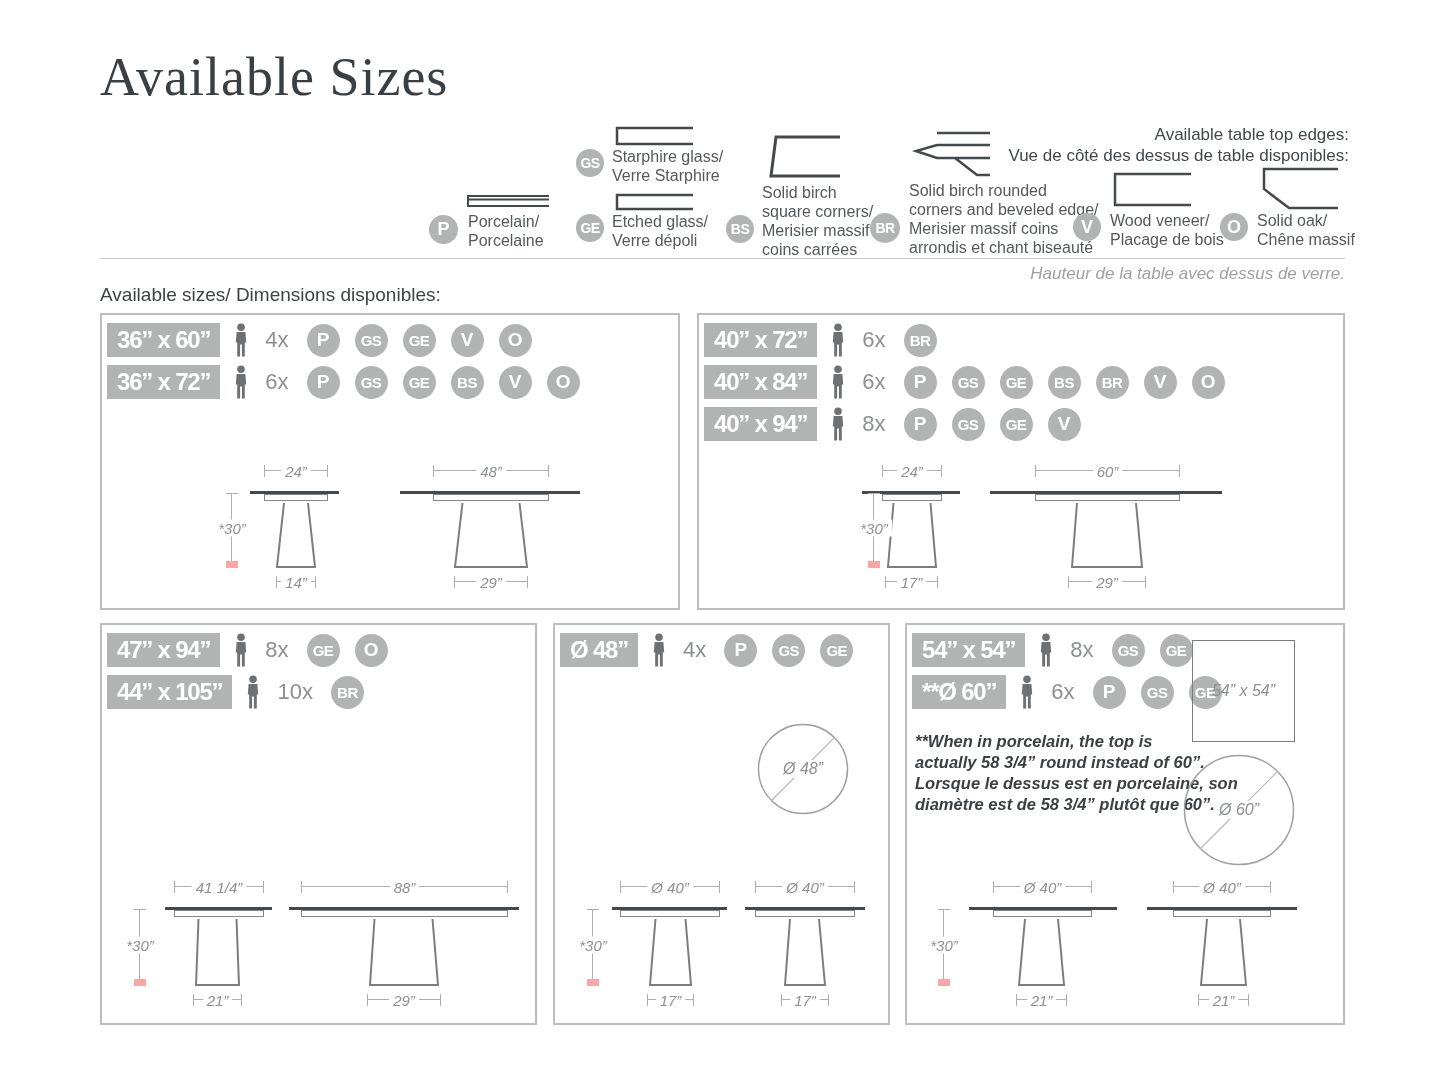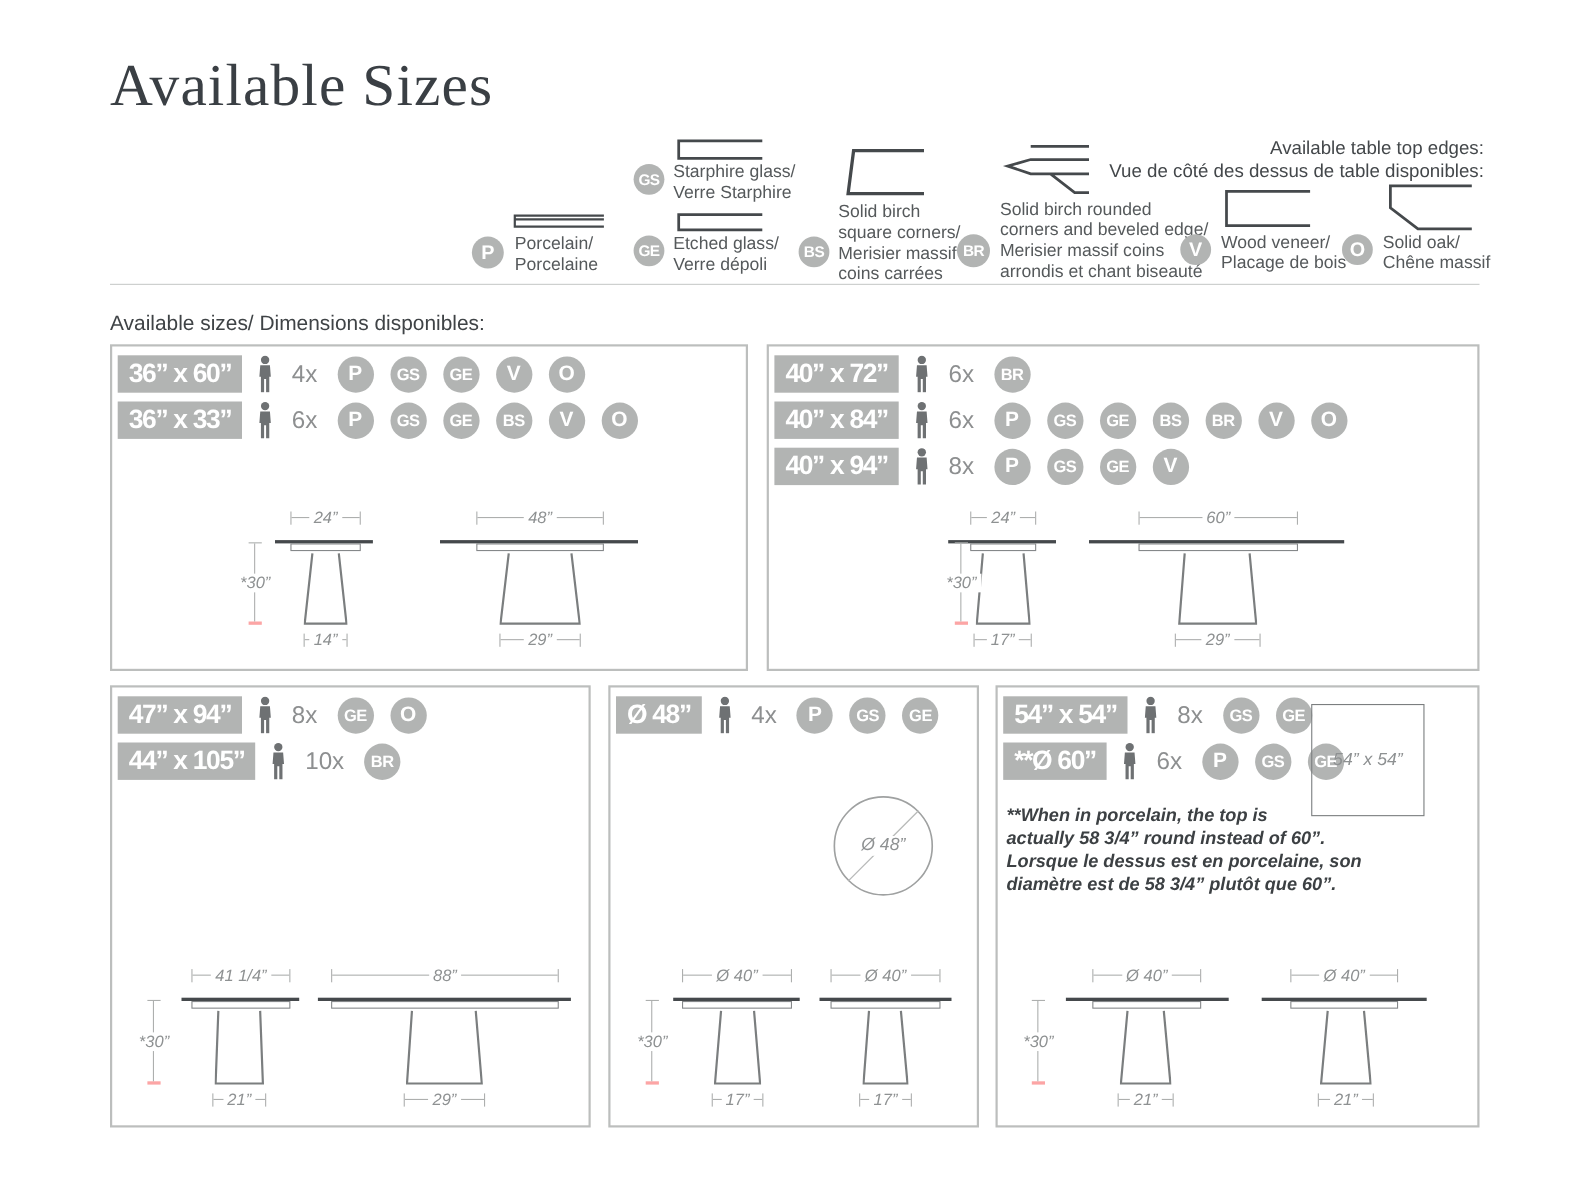--- a/index.html
+++ b/index.html
@@ -63,21 +63,21 @@
   .dimh { position:absolute; height:12px; border-left:1px solid #adafae; border-right:1px solid #adafae; }
   .dimh::before { content:""; position:absolute; left:0; right:0; top:5px; border-top:1px solid #adafae; }
   .dlab {
     position:absolute; left:50%; top:50%; transform:translate(-50%,-50%);
     background:#fff; padding:0 4px; font-style:italic; color:#8e9192;
     font-size:15px; white-space:nowrap; z-index:2;
   }
   .ttop { position:absolute; border-top:3px solid #45494c; }
   .apron { position:absolute; height:7px; border:1px solid #85888a; }
   .ped { position:absolute; }
-  .dimv { position:absolute; width:12px; border-top:1px solid #adafae; border-bottom:3px solid #fca5a5; }
+  .dimv { position:absolute; width:12px; border-top:1px solid #adafae; border-bottom:7px solid #fca5a5; }
   .dimv::before { content:""; position:absolute; top:0; bottom:0; left:5px; border-left:1px solid #adafae; }
   .dimv .dlab { left:6px; top:50%; }
   .cdiag { position:absolute; }
   .cdiag svg { display:block; }
   .cdiag .dlab { font-size:16px; }
   .sq { position:absolute; border:1.5px solid #7b7e7f; }
   .sq .dlab { background:transparent; font-size:16px; }
   .note {
     position:absolute; font-weight:bold; font-style:italic;
     color:#3c4043; font-size:16.5px; line-height:21px; white-space:nowrap;
@@ -170,20 +170,21 @@
 </span>
 <span class="lg-circle" style="left:1220px;top:213px;width:28px;height:28px">O</span>
 <div class="lg-label" style="left:1257px;top:211px">
   <div>Solid oak/</div>
   <div>Chêne massif</div>
 </div>
 
 <div id="separator"></div>
 <div id="avail-label">Available sizes/ Dimensions disponibles:</div>
 <div id="glass-note">
+  <div>Hauteur de la table avec dessus de verre.</div>
 </div>
 
 <div class="panel" style="left:100px;top:313px;width:580px;height:297px">
   <div class="rows">
     <div class="srow">
       <span class="size-badge">36” x 60”</span>
       <span class="person">
           <svg width="16" height="34" viewBox="0 0 16 34">
             <circle cx="8" cy="4.2" r="3.8" fill="#6e7173"></circle>
             <path d="M3.6,9 H12.4 L13.2,19.5 H11.8 V33.5 H8.9 V21.5 H7.1 V33.5 H4.2 V19.5 H2.8 Z" fill="#6e7173"></path>
@@ -192,21 +193,21 @@
       <span class="qty">4x</span>
       <span class="mats">
         <span class="mat">P</span>
         <span class="mat two">GS</span>
         <span class="mat two">GE</span>
         <span class="mat">V</span>
         <span class="mat">O</span>
       </span>
     </div>
     <div class="srow">
-      <span class="size-badge">36” x 33”</span>
+      <span class="size-badge">36” x 72”</span>
       <span class="person">
           <svg width="16" height="34" viewBox="0 0 16 34">
             <circle cx="8" cy="4.2" r="3.8" fill="#6e7173"></circle>
             <path d="M3.6,9 H12.4 L13.2,19.5 H11.8 V33.5 H8.9 V21.5 H7.1 V33.5 H4.2 V19.5 H2.8 Z" fill="#6e7173"></path>
           </svg>
         </span>
       <span class="qty">6x</span>
       <span class="mats">
         <span class="mat">P</span>
         <span class="mat two">GS</span>
@@ -493,20 +494,27 @@
     <span class="dlab">54” x 54”</span>
   </div>
 
   <div class="note" style="left:8px;top:106px;width:252px">
     <div>**When in porcelain, the top is</div>
     <div>actually 58 3/4” round instead of 60”.</div>
     <div>Lorsque le dessus est en porcelaine, son</div>
     <div>diamètre est de 58 3/4” plutôt que 60”.</div>
   </div>
 
+  <div class="cdiag" style="left:276px;top:129px;width:112px;height:112px">
+    <svg width="112" height="112" viewBox="0 0 112 112">
+        <circle cx="56" cy="56" r="54.5" fill="none" stroke="#9fa1a1" stroke-width="1.5"></circle>
+        <line x1="17" y1="95" x2="95" y2="17" stroke="#b7b9b8" stroke-width="1.2"></line>
+      </svg>
+    <span class="dlab">Ø 60”</span>
+  </div>
 
   <div class="tdiag" style="left:30px;top:256px;width:190px;height:132px">
     <div class="dimh" style="left:56px;top:0;width:99px">
         <span class="dlab">Ø 40”</span>
       </div>
     <div class="ttop" style="left:32px;top:26px;width:148px"></div>
     <div class="apron" style="left:56px;top:29px;width:99px"></div>
     <svg class="ped" style="left:81px;top:37px" width="47" height="69">
         <polyline points="7,1 1,67 46,67 40,1" fill="none" stroke="#7b7e7f" stroke-width="2"></polyline>
       </svg>

